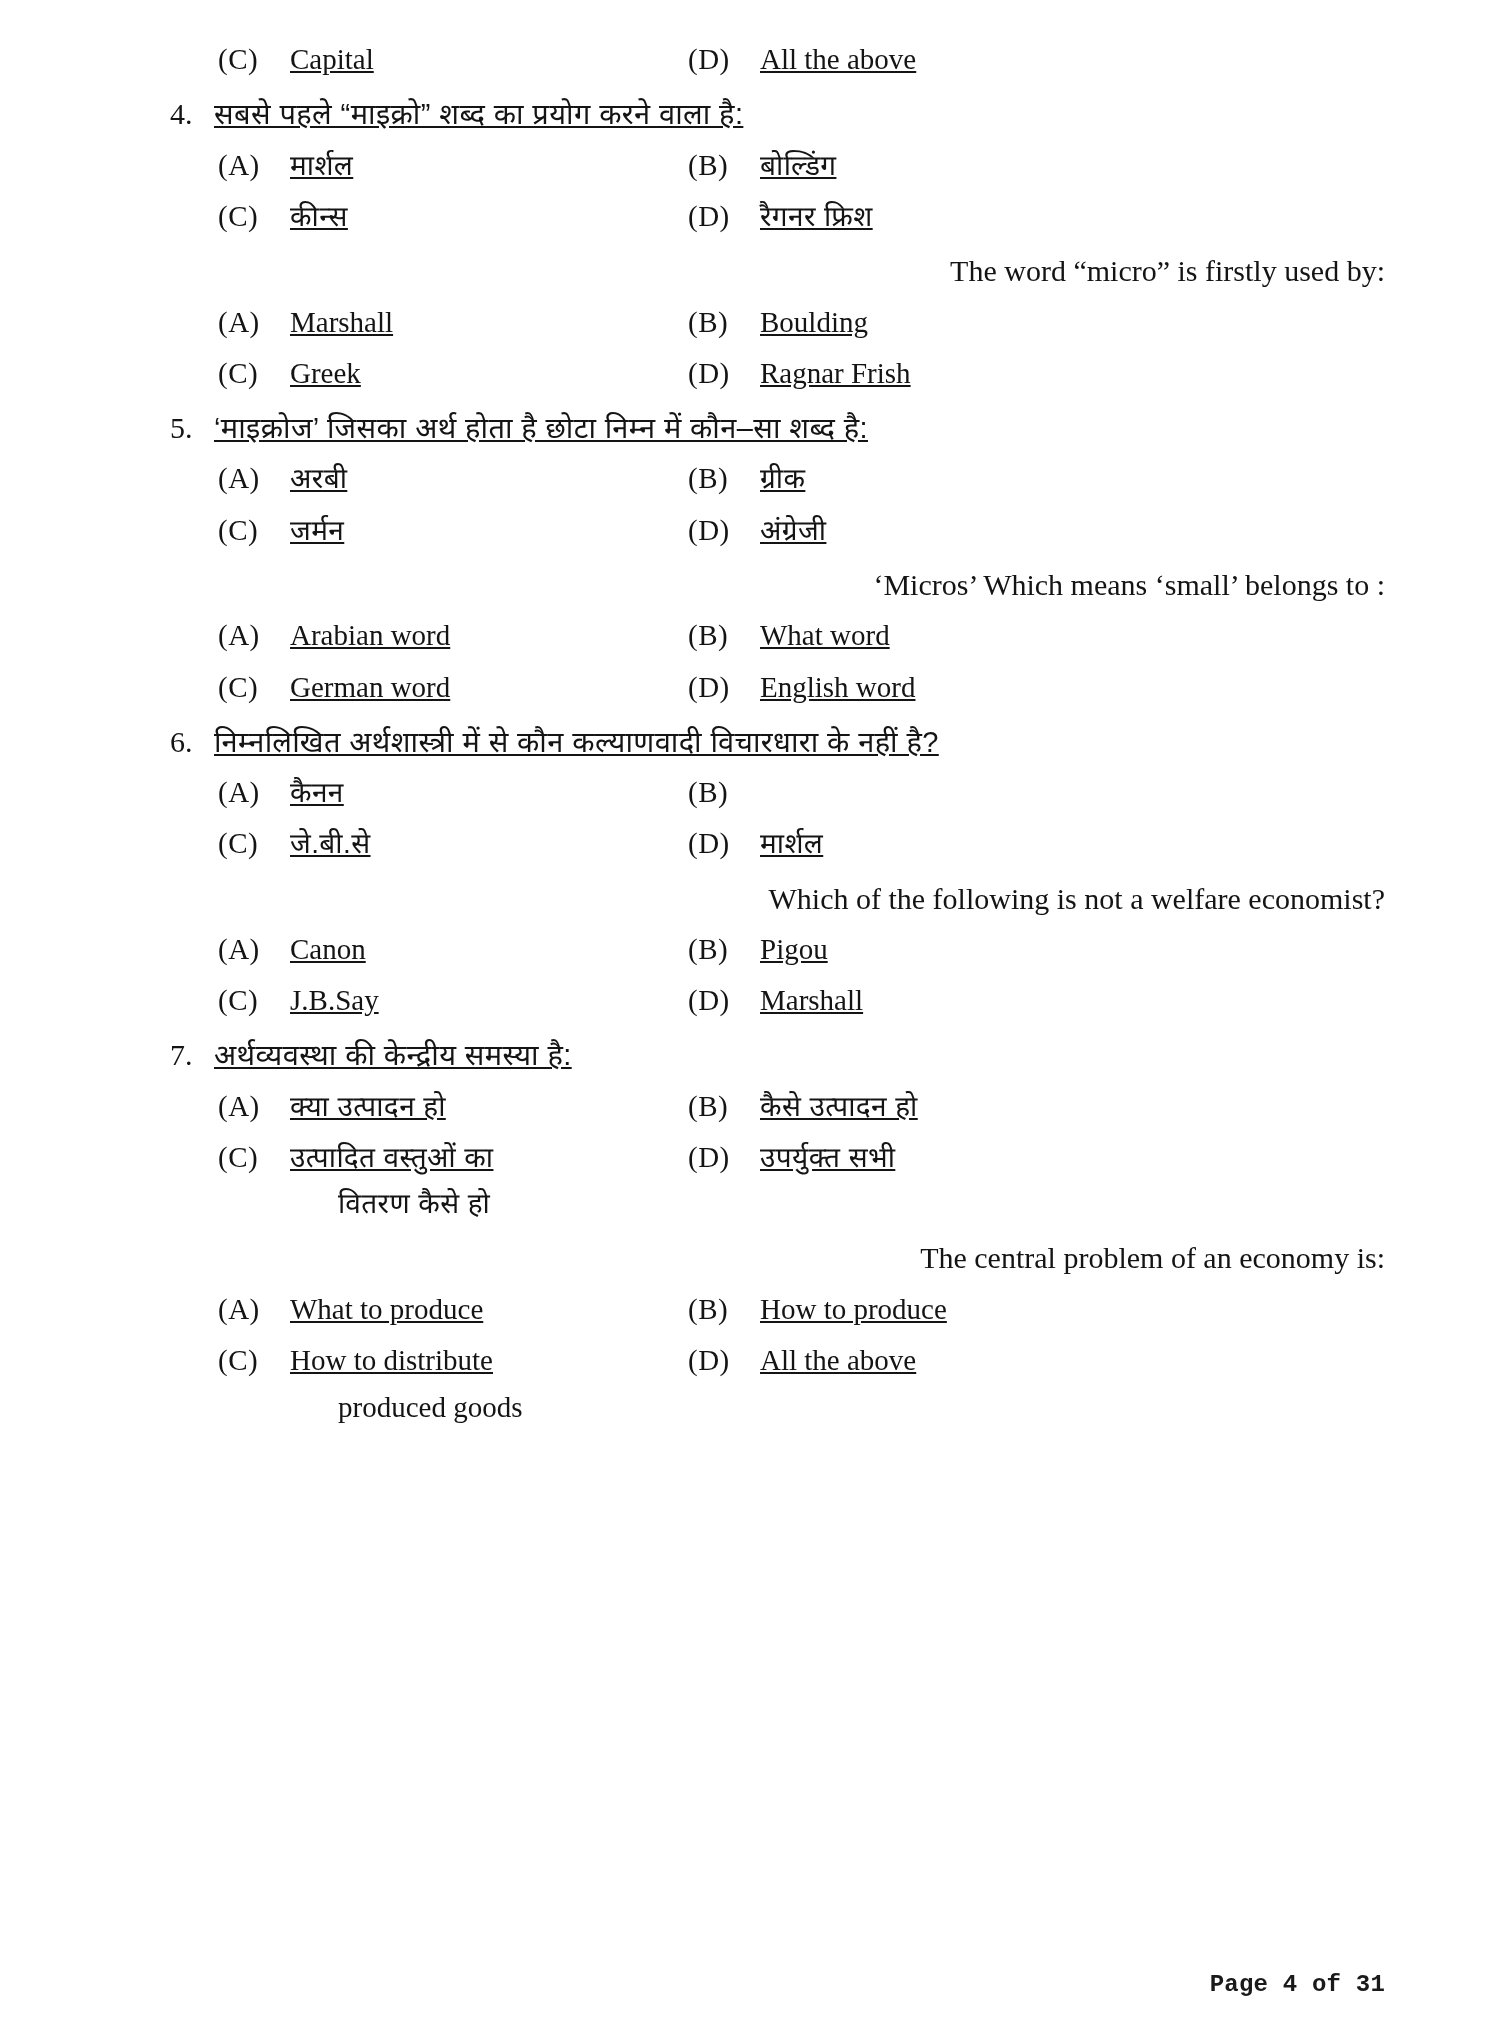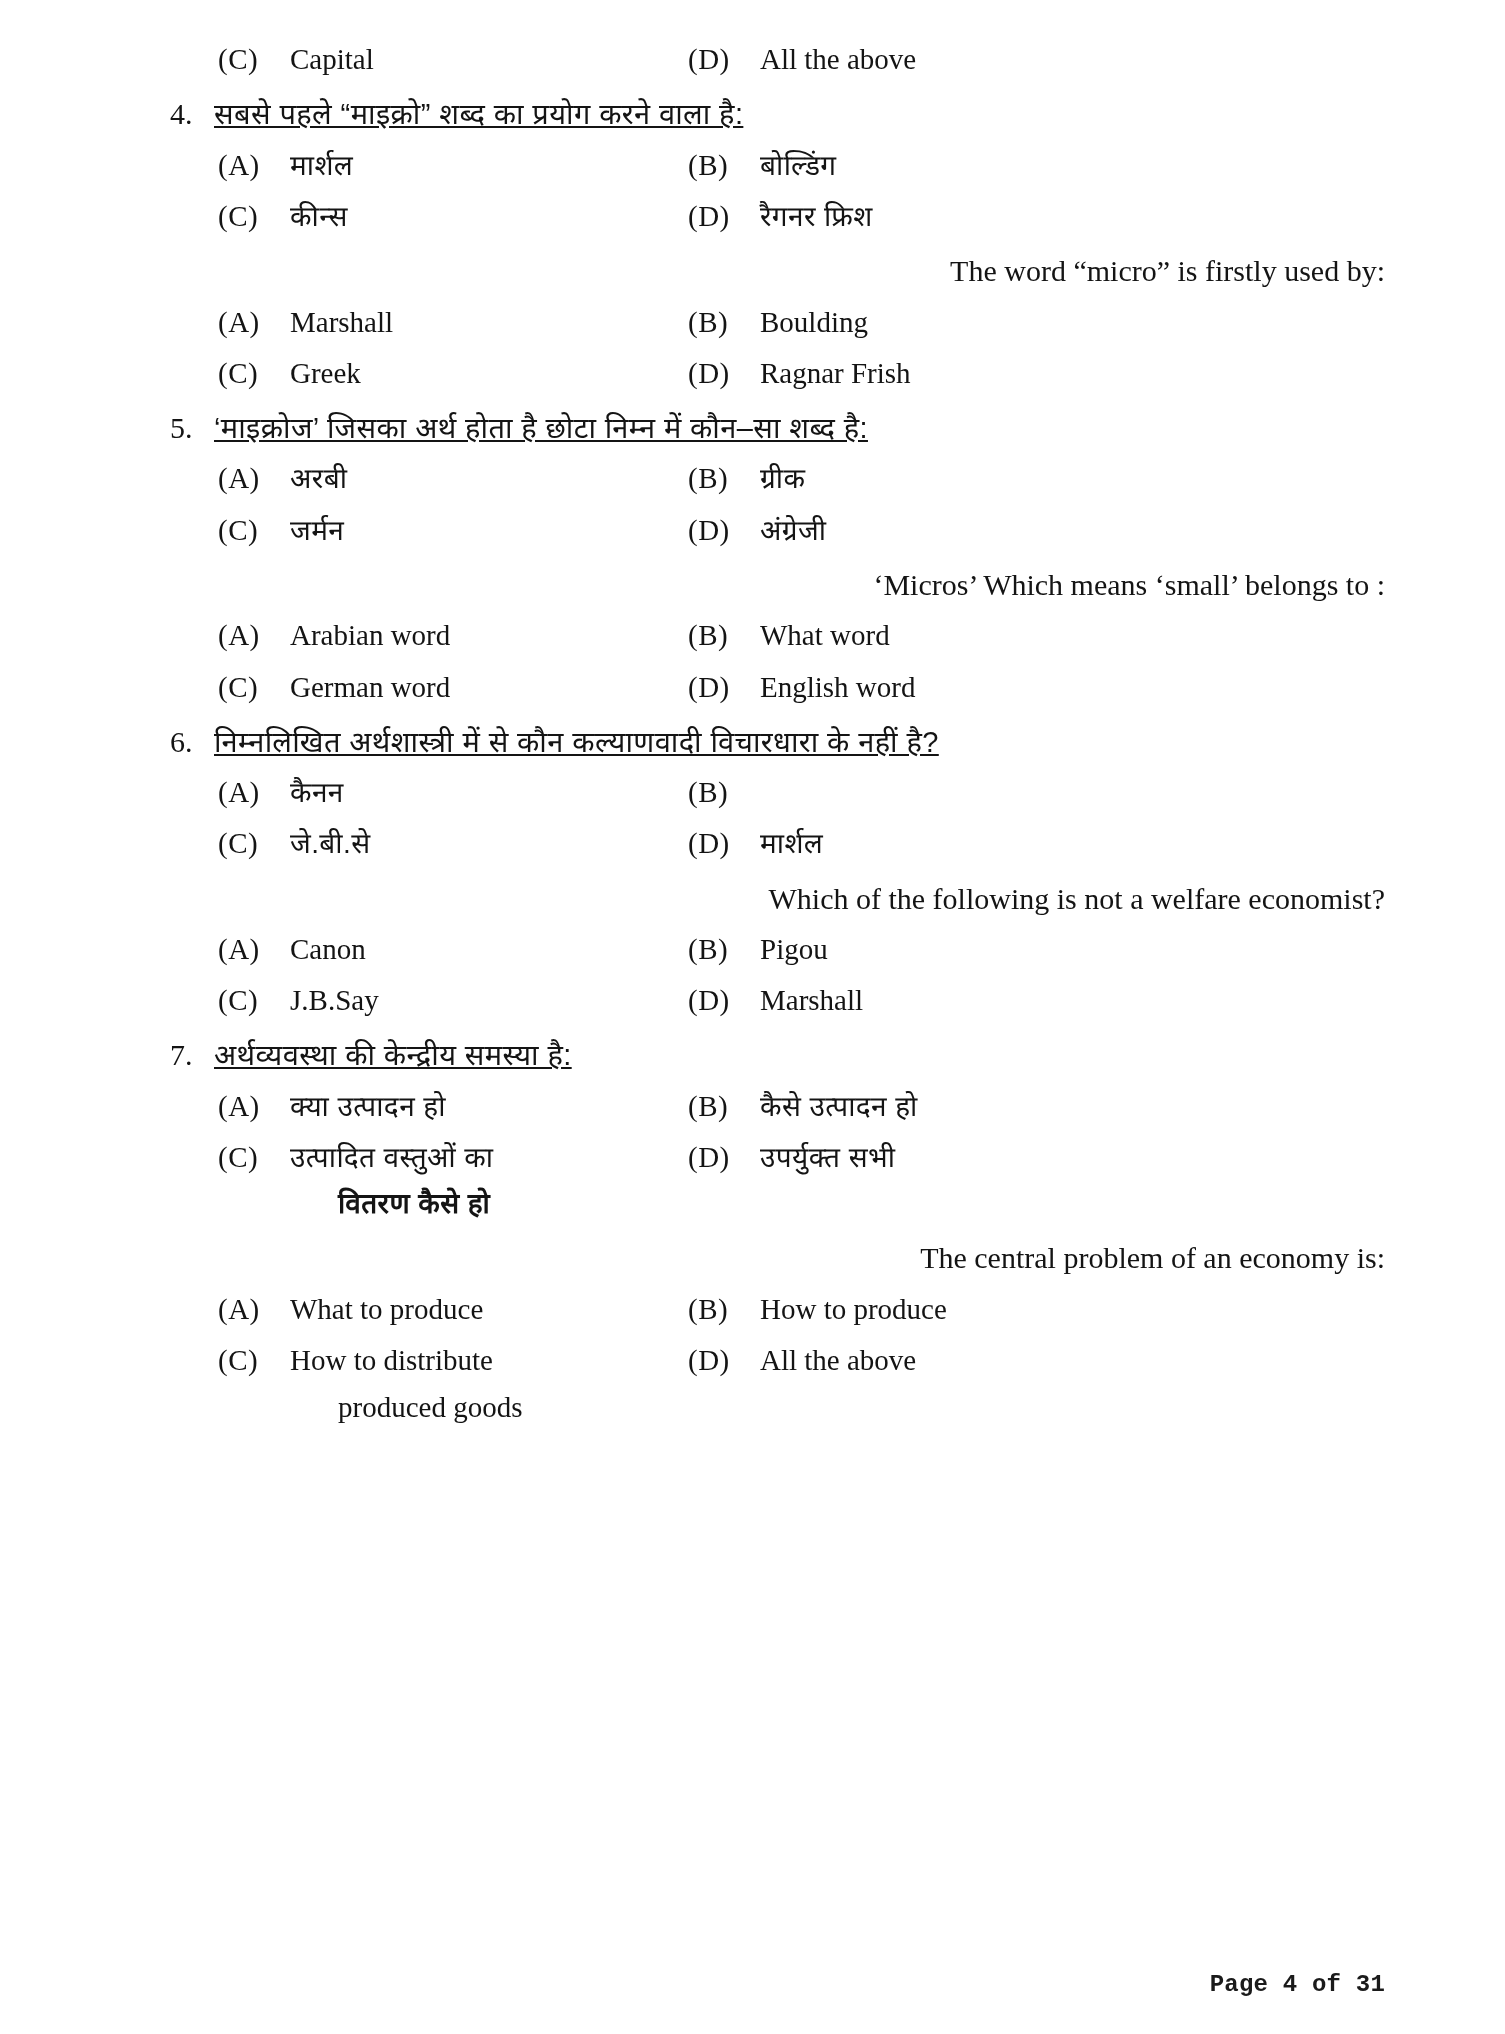--- a/index.html
+++ b/index.html
@@ -58,38 +58,38 @@
     font-size: 29px;
     line-height: 1.35;
   }
   .opt.col-a { flex: 0 0 470px; }
   .opt.col-b { flex: 1 1 auto; }
   .opt .lbl {
     flex: 0 0 auto;
     width: 72px;
     letter-spacing: 0.5px;
   }
-  .opt .val { flex: 1 1 auto; }
+  .opt .val { flex: 1 1 auto; text-decoration: underline; }
 
   
   .hi {
     font-family: "Liberation Sans", "DejaVu Sans", sans-serif;
     font-size: 28px;
     letter-spacing: 0.4px;
   }
   .stem .hi { font-size: 29px; text-decoration: underline; }
 
   .cont {
     margin-left: 120px;
     font-size: 29px;
     line-height: 1.35;
     margin-top: -2px;
     margin-bottom: 12px;
   }
-  .cont.hi { font-size: 28px; font-weight: bold; }
+  .cont.hi { font-size: 28px; }
 
   .tight { margin-bottom: 10px; }
 
   .footer {
     position: absolute;
     right: 120px;
     bottom: 36px;
     font-size: 24px;
     font-family: Liberation Mono, monospace;
     color: #1a1a1a;

